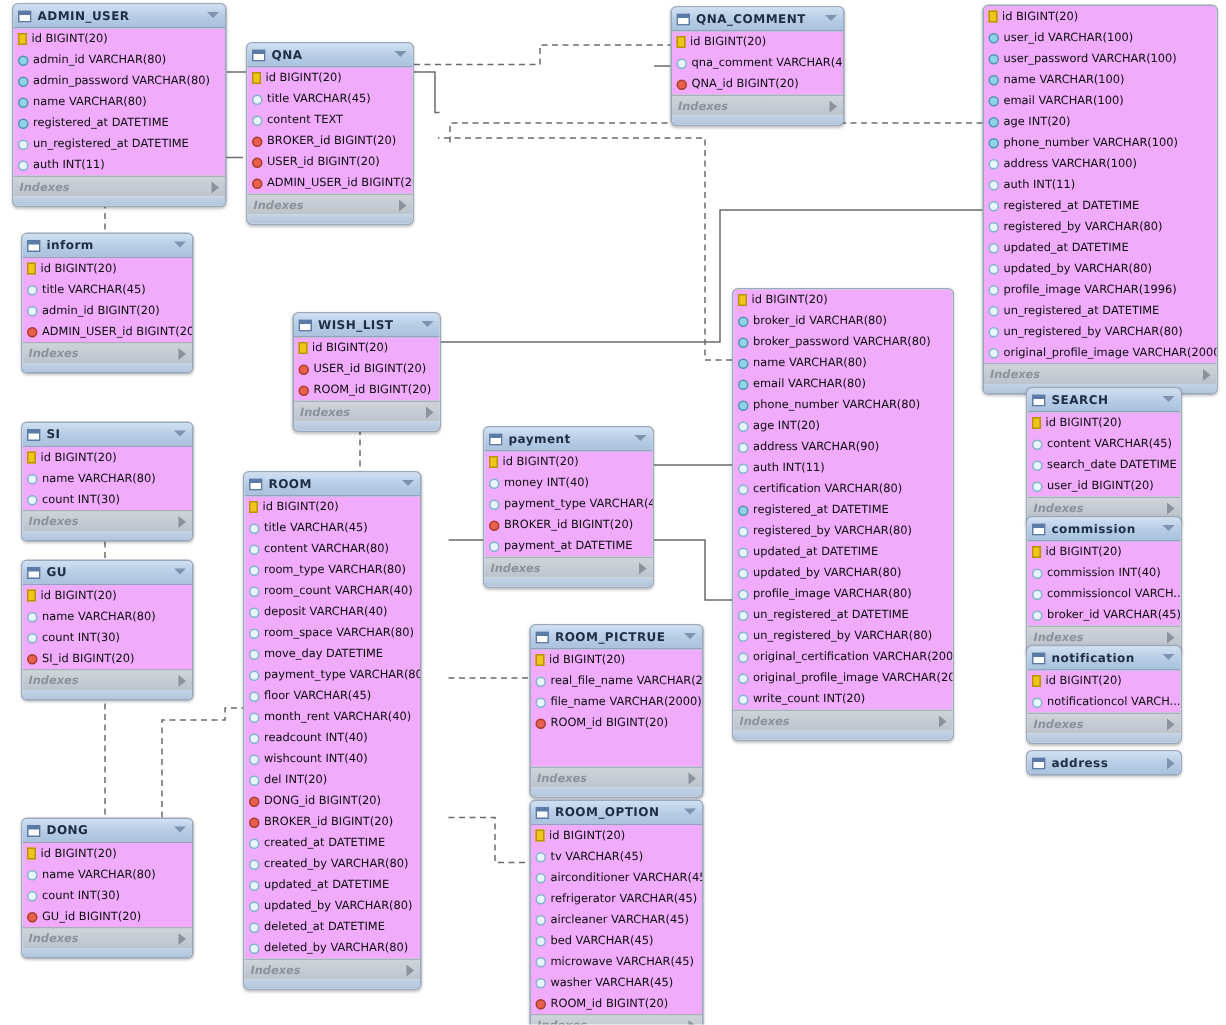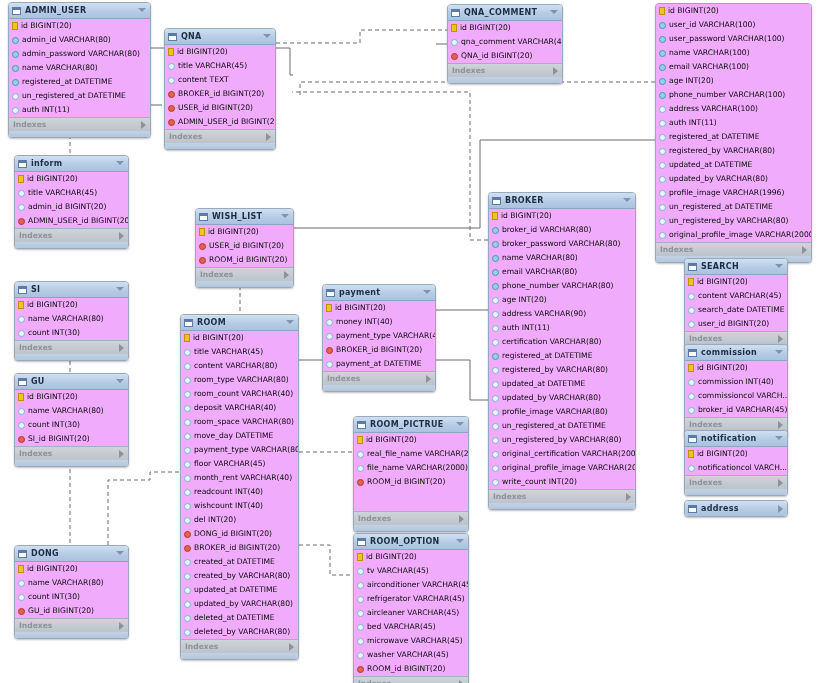--- a/index.html
+++ b/index.html
@@ -85,20 +85,21 @@
   .dot.fk{background:#e8604c;border:1px solid #a83b2c;box-sizing:border-box;}
   .tb-indexes{
     height:13px;line-height:13px;
     background:linear-gradient(to bottom,#cfd4da 0%,#bcc3cb 100%);
     border-top:1px solid #a7b0ba;
     font-size:7.6px;
     font-weight:bold;
     color:#8b9299;
     padding-left:4px;
     position:relative;
+    font-style:italic;
   }
   .tb-indexes .tb-arrow{top:3px;border-left-color:#8b9299;}
   .tb-foot{
     height:6px;
     background:linear-gradient(to bottom,#c3d3e6,#b3c6dd);
   }
   .collapsed .tb-header{border-bottom:none;}
 </style>
 </head>
 <body>
@@ -434,21 +435,21 @@
             <span>USER_id BIGINT(20)</span>
           </div>
           <div class="fld">
             <span class="dot fk"></span>
             <span>ROOM_id BIGINT(20)</span>
           </div>
         </div>
         <div class="tb-indexes"><span>Indexes</span><span class="tb-arrow"></span></div>
         <div class="tb-foot"></div>
       </div>
-      <div class="table-box" style="left: 180px; top: 314px; width: 119px;">
+      <div class="table-box" style="left: 162px; top: 314px; width: 119px;">
         <div class="tb-header">
           <span class="tb-icon"></span>
           <span class="tb-title">ROOM</span>
           <span class="tb-caret"></span>
         </div>
         <div class="tb-fields">
           <div class="fld">
             <span class="dot pk"></span>
             <span>id BIGINT(20)</span>
           </div>
@@ -565,25 +566,20 @@
           </div>
           <div class="fld">
             <span class="dot opt"></span>
             <span>payment_at DATETIME</span>
           </div>
         </div>
         <div class="tb-indexes"><span>Indexes</span><span class="tb-arrow"></span></div>
         <div class="tb-foot"></div>
       </div>
       <div class="table-box" style="left: 488px; top: 192px; width: 148px;">
-        <div class="tb-header">
-          <span class="tb-icon"></span>
-          <span class="tb-title">BROKER</span>
-          <span class="tb-caret"></span>
-        </div>
         <div class="tb-fields">
           <div class="fld">
             <span class="dot pk"></span>
             <span>id BIGINT(20)</span>
           </div>
           <div class="fld">
             <span class="dot req"></span>
             <span>broker_id VARCHAR(80)</span>
           </div>
           <div class="fld">

